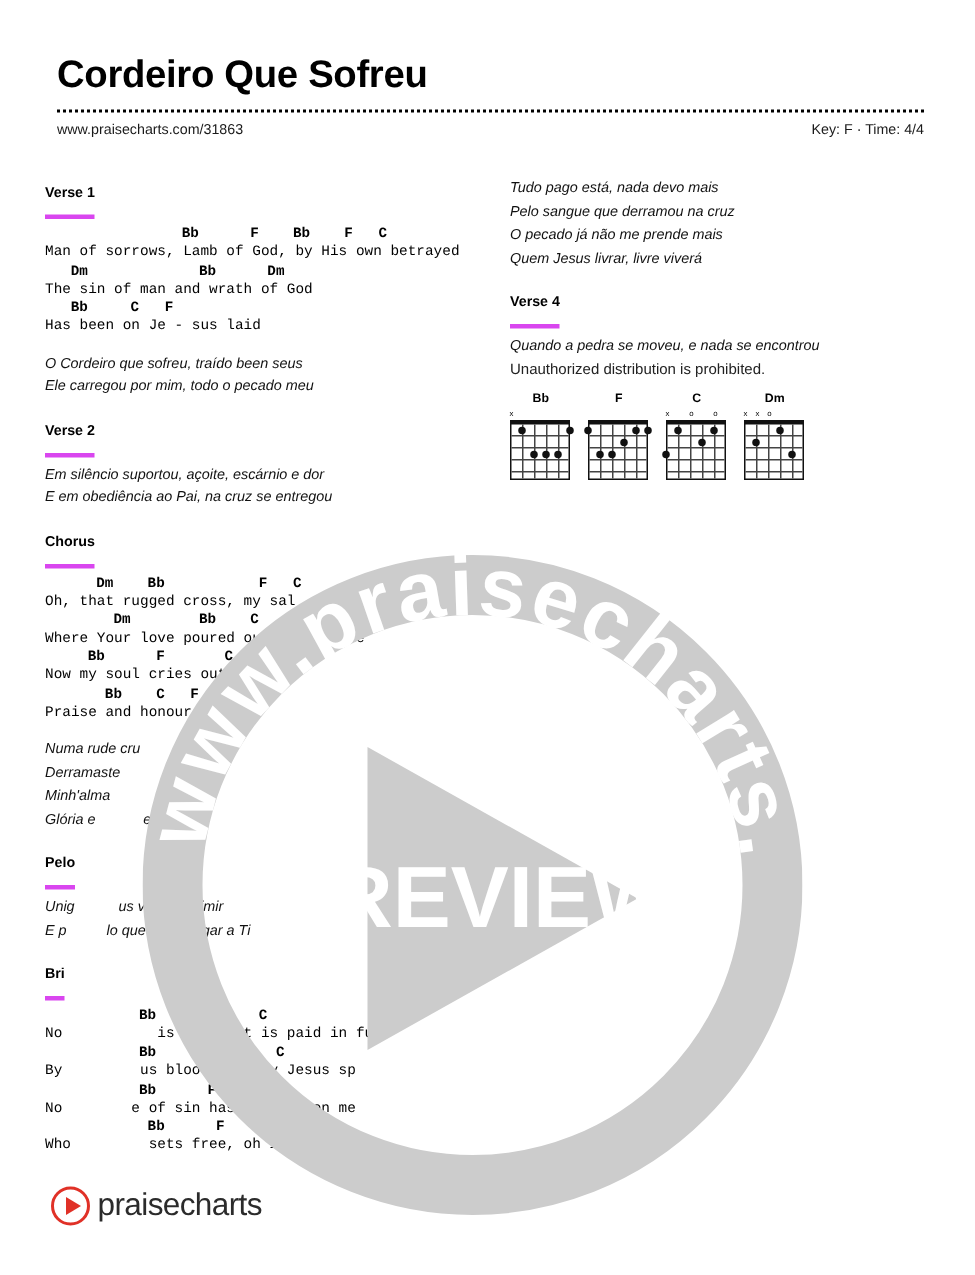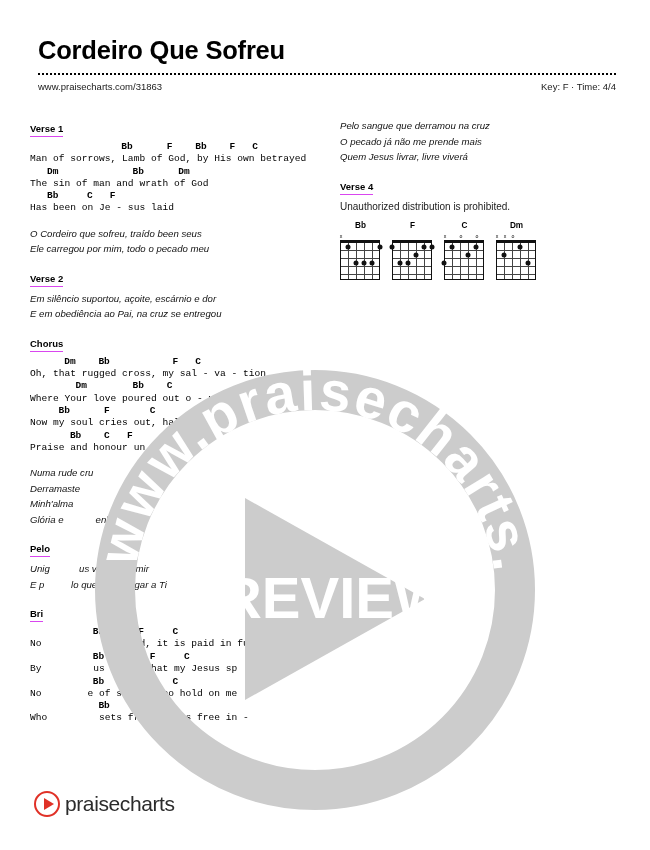--- a/index.html
+++ b/index.html
@@ -43,23 +43,23 @@
   
   .column { position: absolute; top: 118px; width: 272px; }
   #col-left  { left: 30px; }
   #col-right { left: 340px; }
 
   .section { margin-bottom: 0; }
   .sec-label {
     font-size: 9.5px;
     font-weight: bold;
     color: #000;
-    border-bottom: 1px solid #d946ef;
+    border-bottom: 3px solid #d946ef;
     display: inline-block;
-    padding-bottom: 1px;
+    padding-bottom: 8px;
     margin-bottom: 4px;
     line-height: 1.15;
   }
   .chordline {
     font-size: 9.5px;
     font-weight: bold;
     color: #000;
     white-space: pre;
     font-family: "Liberation Mono", monospace;
     line-height: 1.28;
@@ -203,26 +203,27 @@
       </div>
       <div class="gap"></div>
       <div class="section"><div class="sec-label">Pelo</div><div class="plainline">Unig           us vieste redimir</div><div class="plainline">E p          lo que se entregar a Ti</div></div>
       <div class="gap"></div>
       <div class="section"><div class="sec-label">Bri</div><div class="chordline">           Bb      F     C</div><div class="lyricline">No           is paid, it is paid in full</div><div class="chordline">           Bb        F     C</div><div class="lyricline">By         us blood that my Jesus sp</div><div class="chordline">           Bb      F     C</div><div class="lyricline">No        e of sin has no hold on me</div><div class="chordline">            Bb      F</div><div class="lyricline">Who         sets free, oh is free in -</div></div>
     </div>
 
   <div class="column" id="col-right">
     <div id="right-sections">
         <div class="section">
+          <div class="plainline">Tudo pago está, nada devo mais</div>
           <div class="plainline">Pelo sangue que derramou na cruz</div>
           <div class="plainline">O pecado já não me prende mais</div>
           <div class="plainline">Quem Jesus livrar, livre viverá</div>
         </div>
         <div class="gap"></div>
-        <div class="section"><div class="sec-label">Verse 4</div></div>
+        <div class="section"><div class="sec-label">Verse 4</div><div class="plainline">Quando a pedra se moveu, e nada se encontrou</div></div>
       </div>
     <div id="notice">Unauthorized distribution is prohibited.</div>
     <div id="chord-diagrams">
         <div class="chordbox">
           <div class="cname">Bb</div>
           <div class="markers">
             <span style="left: 1px;">x</span>
           </div>
           <div class="grid">
             <div class="vline" style="left: 7px;"></div>

